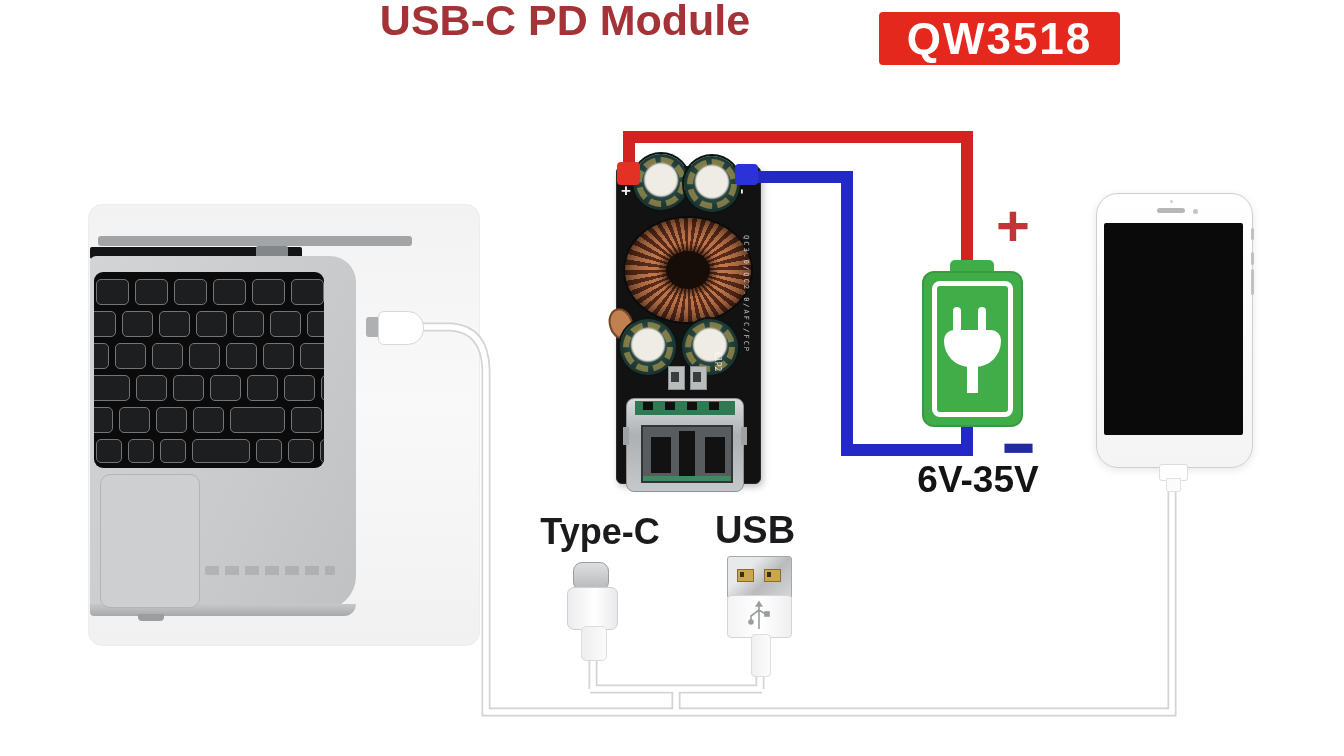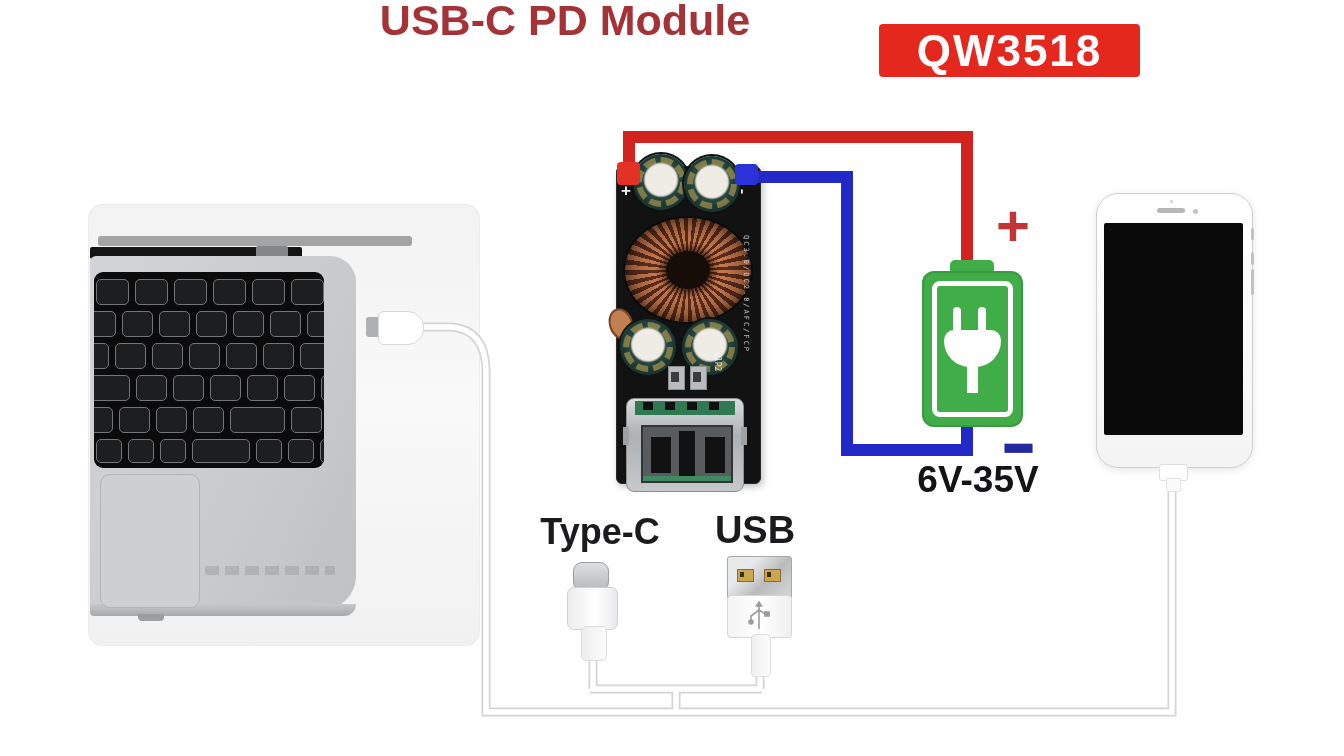--- a/index.html
+++ b/index.html
@@ -5,21 +5,21 @@
   html,body{margin:0;padding:0;background:#ffffff;}
   #stage{position:relative;width:1344px;height:756px;background:#ffffff;overflow:hidden;
          font-family:"Liberation Sans", sans-serif;}
   .abs{position:absolute;}
 
   
   #title{left:320px;top:-4px;width:490px;text-align:center;font-size:43px;font-weight:bold;
          color:var(--title-red);letter-spacing:0px;}
   #subtitle{left:320px;top:38px;width:490px;text-align:center;font-size:36px;font-weight:bold;
          color:#26262a;white-space:pre;}
-  #model-badge{left:879px;top:24px;width:261px;height:53px;background:var(--badge-red);
+  #model-badge{left:879px;top:12px;width:241px;height:53px;background:var(--badge-red);
          border-radius:4px;color:var(--badge-text);font-size:44px;font-weight:bold;
          text-align:center;line-height:54px;letter-spacing:2px;}
 
   
   #card{left:88px;top:204px;width:390px;height:440px;border-radius:14px;
         background:linear-gradient(180deg,#f2f2f3,#f9f9fa 45%,#f1f1f2);
         border:1px solid #ededef;}
 
   
   #screen-edge{left:98px;top:236px;width:314px;height:10px;background:#a2a4a6;border-radius:3px;}

